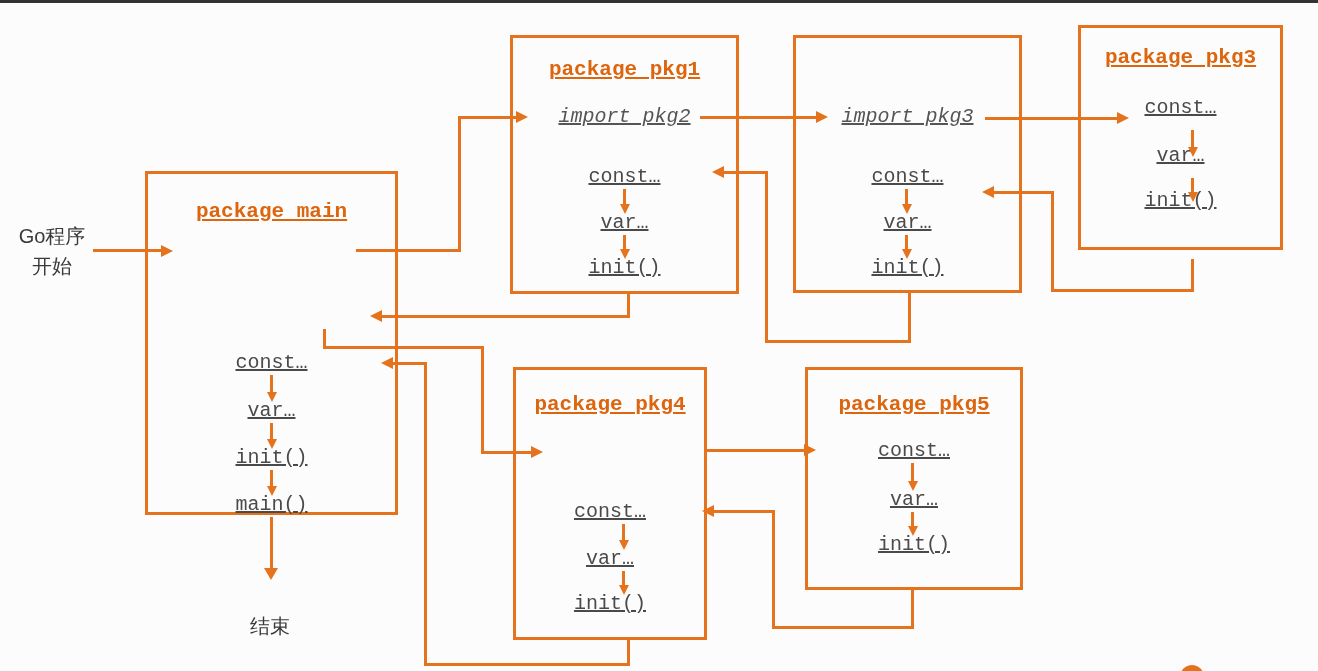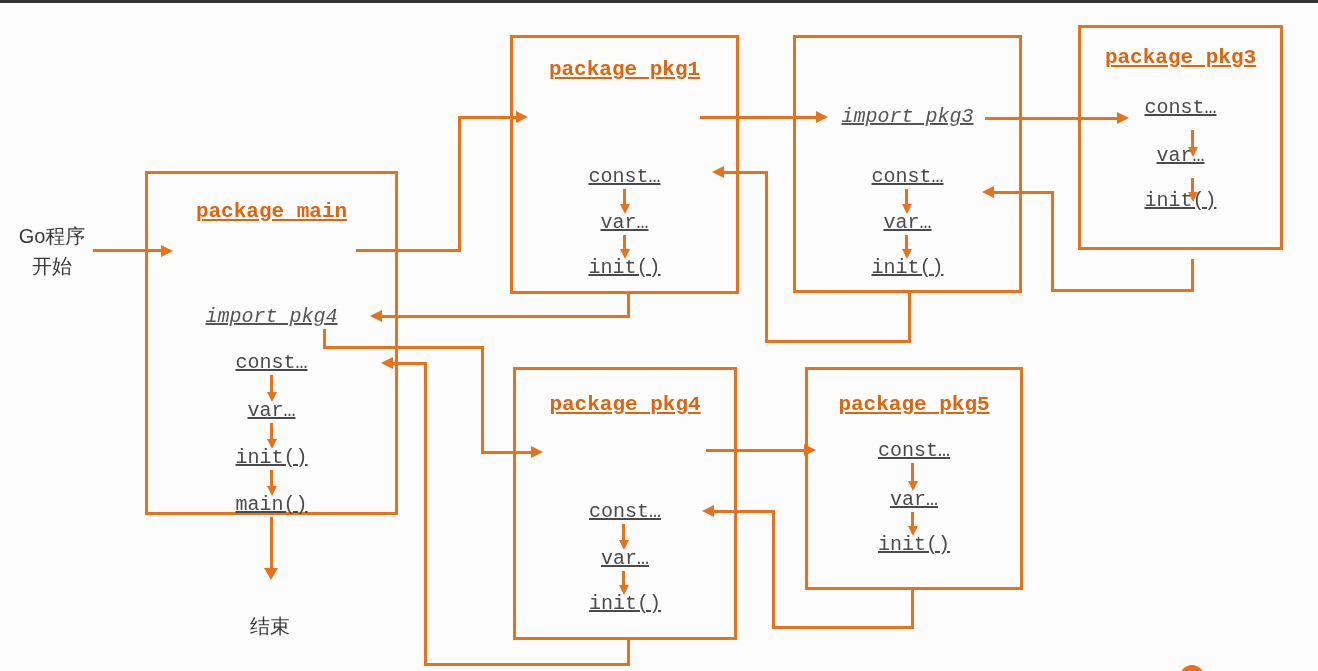--- a/index.html
+++ b/index.html
@@ -37,49 +37,49 @@
 
   <div class="topline"></div>
 
   <div class="cnlabel" style="left:0;top:223;width:104px;top:223px">Go程序</div>
   <div class="cnlabel" style="left:0;width:104px;top:253px">开始</div>
 
   <div class="cnlabel" style="left:220px;width:100px;top:613px">结束</div>
 
   <div class="box" style="left:145px;top:171px;width:253px;height:344px">
     <div class="row title" style="top:25px">package main</div>
-    <div class="row imp" style="top:130px">import pkg4</div>
     <div class="row" style="top:176px">const…</div>
     <div class="row" style="top:224px">var…</div>
     <div class="row" style="top:271px">init()</div>
     <div class="row" style="top:318px">main()</div>
   </div>
 
   <div class="box" style="left:510px;top:35px;width:229px;height:259px">
     <div class="row title" style="top:19px">package pkg1</div>
+    <div class="row imp" style="top:66px">import pkg2</div>
     <div class="row" style="top:126px">const…</div>
     <div class="row" style="top:172px">var…</div>
     <div class="row" style="top:217px">init()</div>
   </div>
 
   <div class="box" style="left:793px;top:35px;width:229px;height:258px">
     <div class="row imp" style="top:66px">import pkg3</div>
     <div class="row" style="top:126px">const…</div>
     <div class="row" style="top:172px">var…</div>
     <div class="row" style="top:217px">init()</div>
   </div>
 
   <div class="box" style="left:1078px;top:25px;width:205px;height:225px">
     <div class="row title" style="top:17px">package pkg3</div>
     <div class="row" style="top:67px">const…</div>
     <div class="row" style="top:115px">var…</div>
     <div class="row" style="top:160px">init()</div>
   </div>
 
-  <div class="box" style="left:513px;top:367px;width:224px;height:273px">
+  <div class="box" style="left:513px;top:367px;width:194px;height:273px">
     <div class="row title" style="top:22px">package pkg4</div>
     <div class="row" style="top:129px">const…</div>
     <div class="row" style="top:176px">var…</div>
     <div class="row" style="top:221px">init()</div>
   </div>
 
   <div class="box" style="left:805px;top:367px;width:218px;height:223px">
     <div class="row title" style="top:22px">package pkg5</div>
     <div class="row" style="top:68px">const…</div>
     <div class="row" style="top:117px">var…</div>

